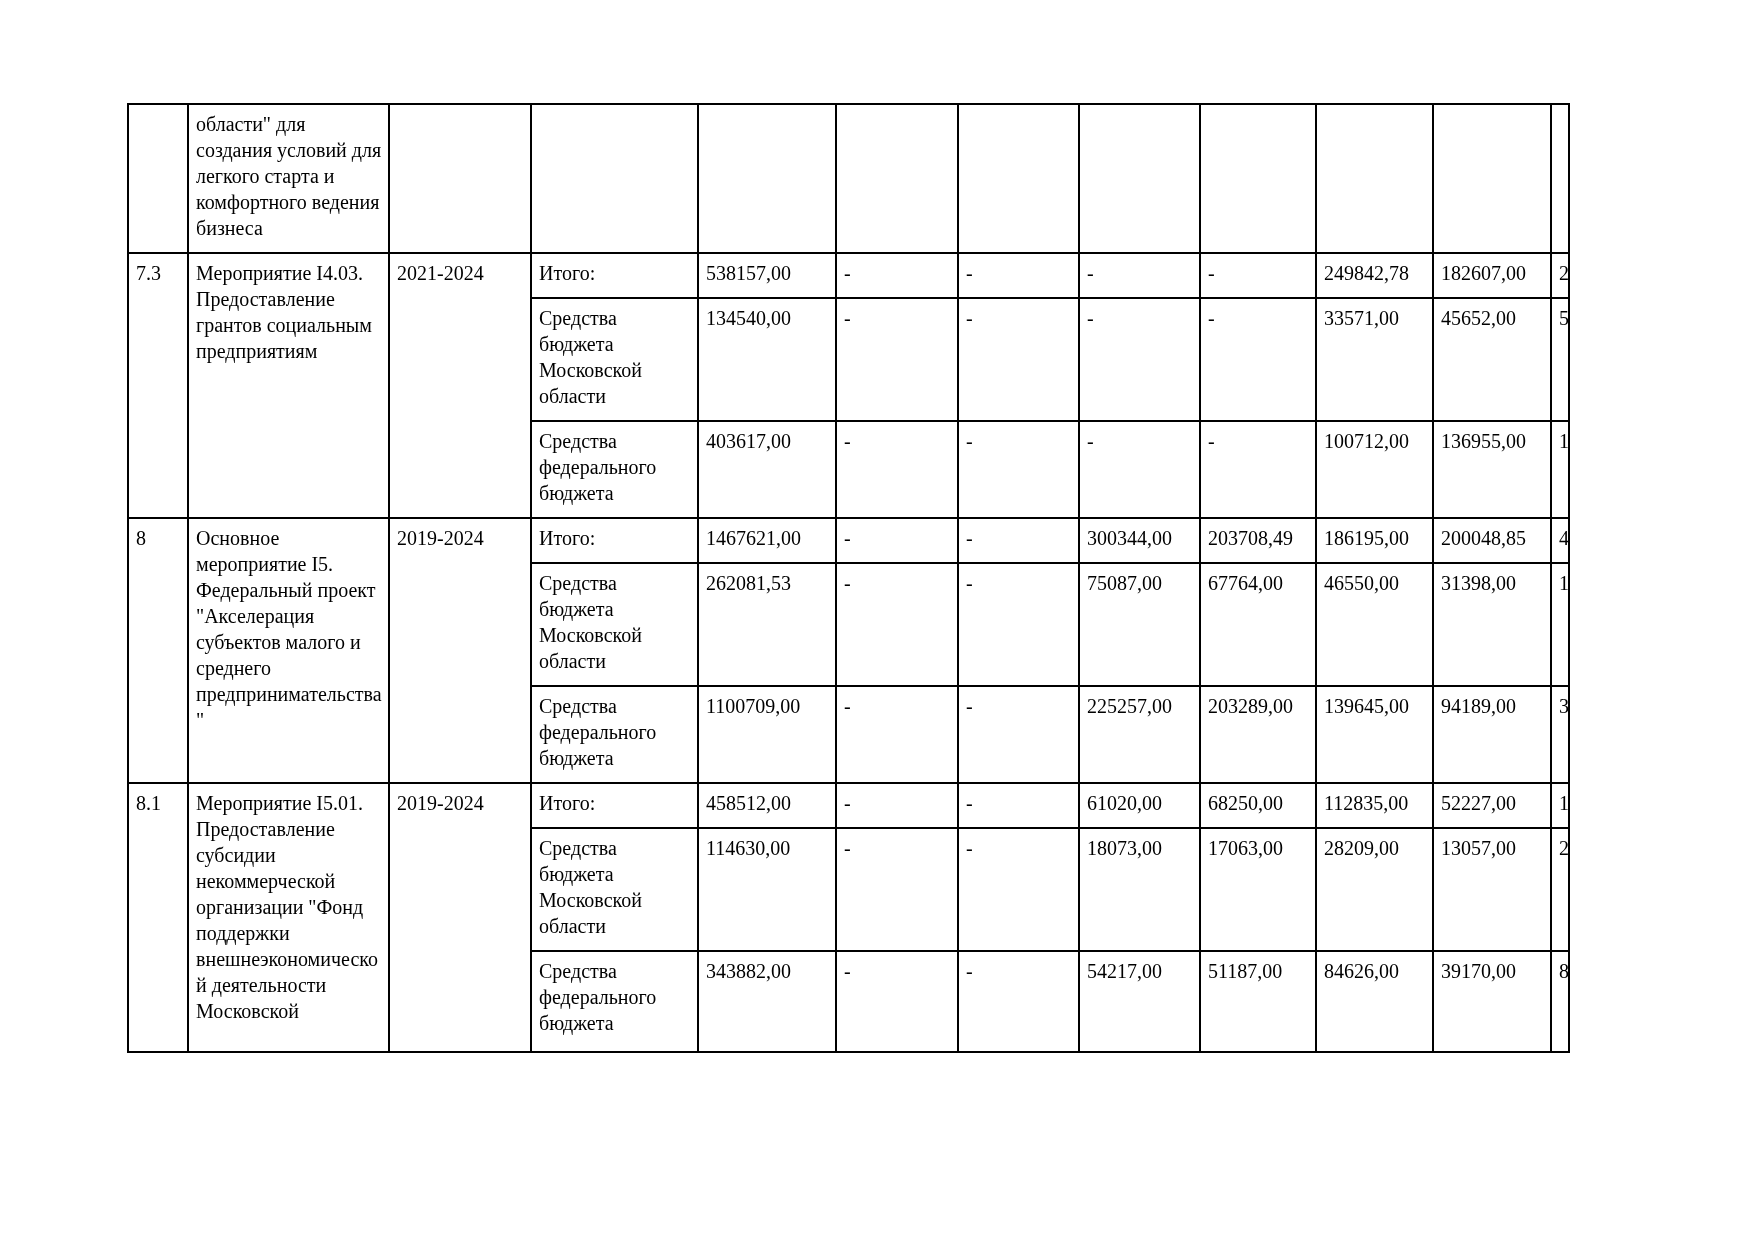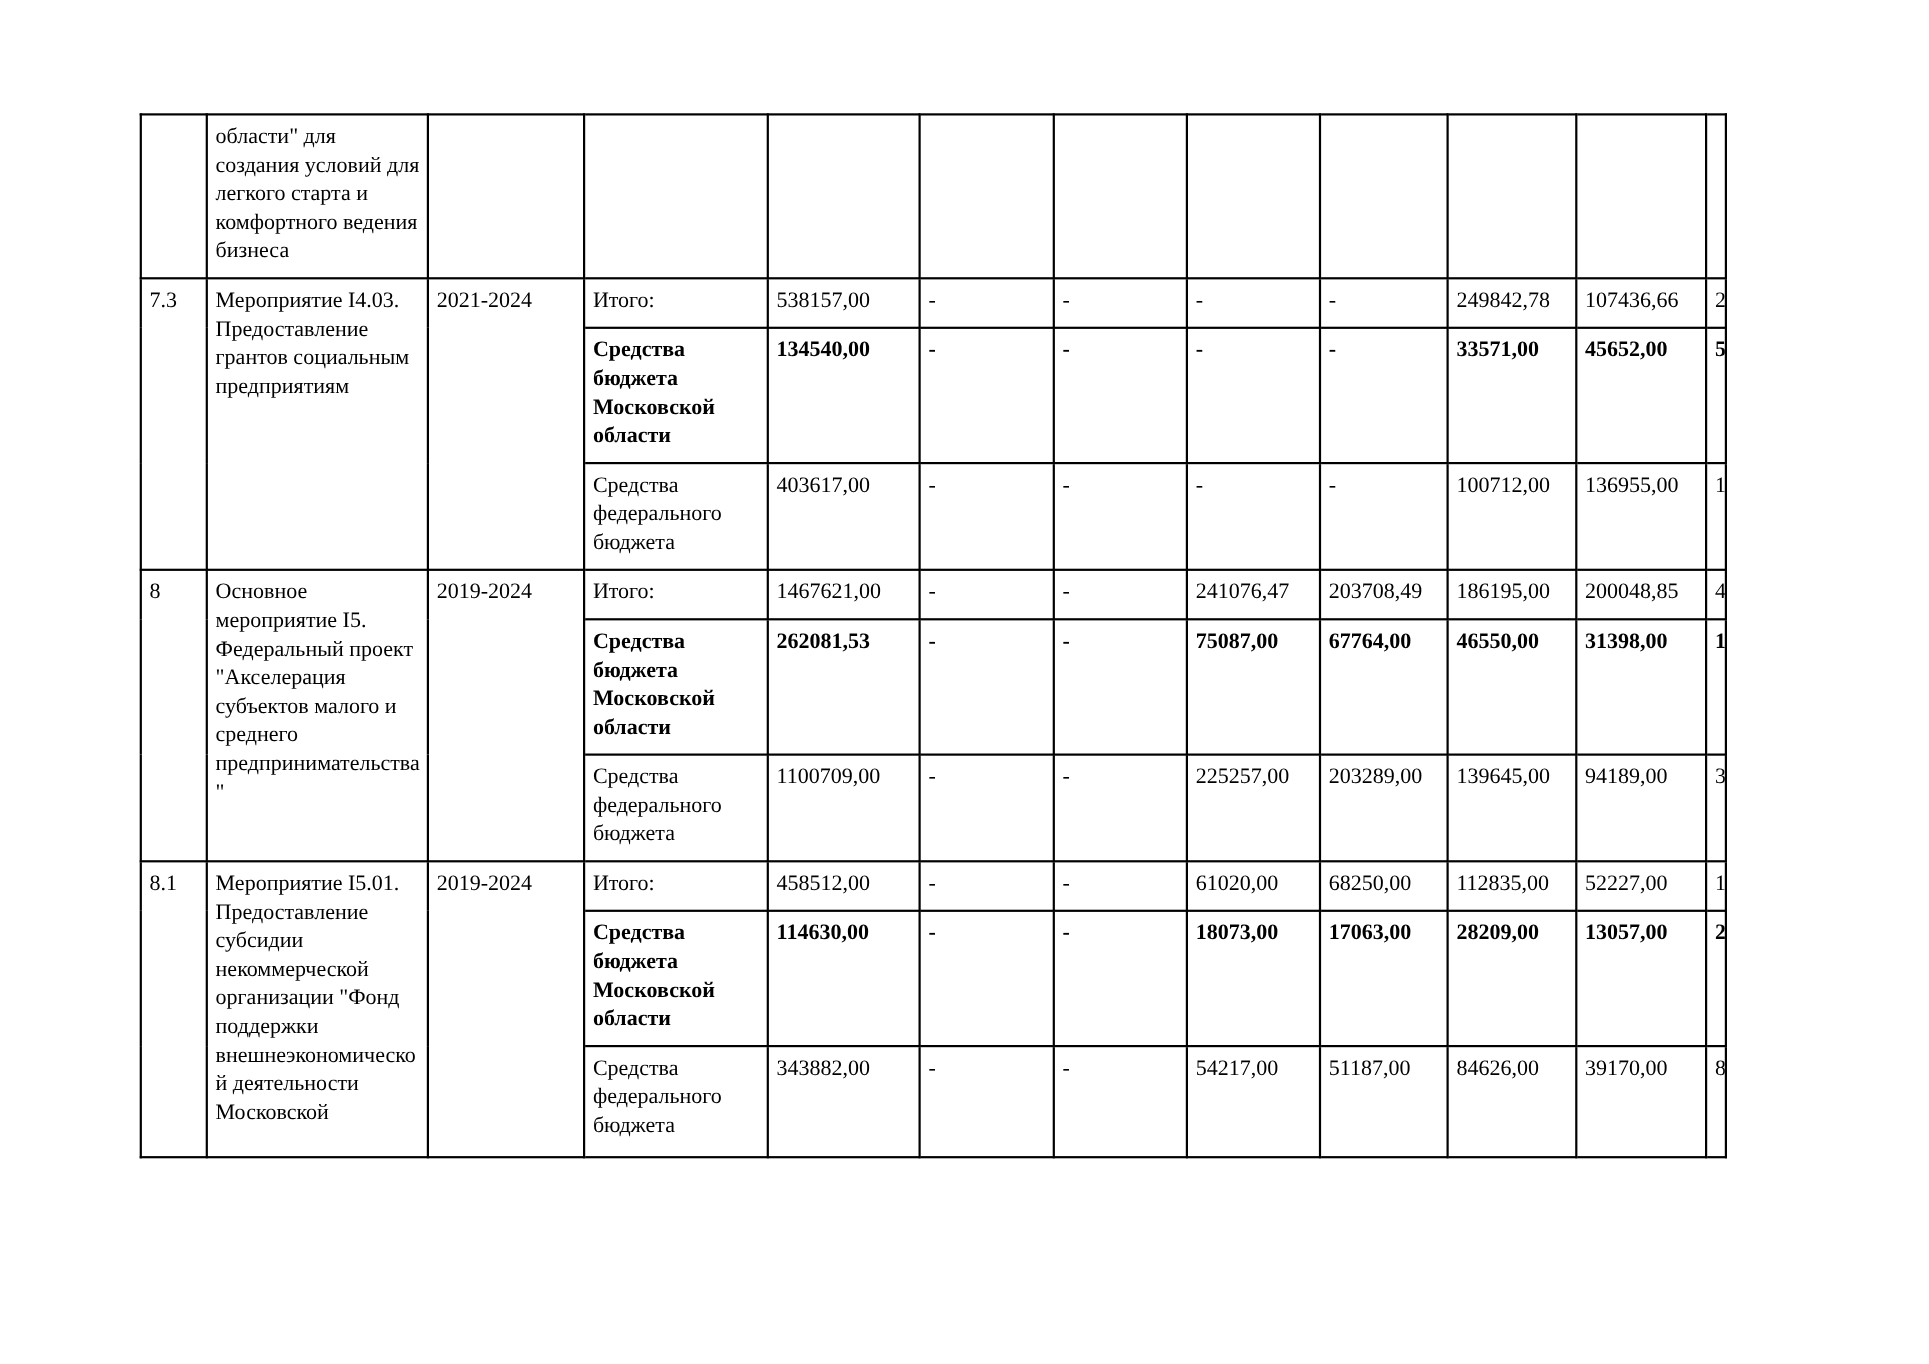--- a/index.html
+++ b/index.html
@@ -25,21 +25,21 @@
     vertical-align: top;
     padding: 6px 5px 6px 7px;
     font-size: 20px;
     line-height: 26px;
     overflow-wrap: break-word;
     overflow: hidden;
   }
   td.clip { white-space: nowrap; padding-left: 6px; }
   tr.rh-cont { height: 149px; }
   tr.rh-a { height: 45px; }
-  tr.rh-b { height: 123px; font-weight: bold; }
+  tr.rh-b { height: 123px; }
   tr.rh-c { height: 97px; }
   tr.rh-d { height: 101px; }
 </style>
 </head>
 <body>
 
 <table class="budget">
   <colgroup>
     <col style="width:60px">
     <col style="width:201px">
@@ -75,21 +75,21 @@
       <td rowspan="3">7.3</td>
       <td rowspan="3">Мероприятие I4.03. Предоставление грантов социальным предприятиям</td>
       <td rowspan="3">2021-2024</td>
       <td>Итого:</td>
       <td>538157,00</td>
       <td>-</td>
       <td>-</td>
       <td>-</td>
       <td>-</td>
       <td>249842,78</td>
-      <td>107436,66</td>
+      <td>182607,00</td>
       <td class="clip">22</td>
     </tr>
     <tr class="rh-b">
       <td>Средства бюджета Московской области</td>
       <td>134540,00</td>
       <td>-</td>
       <td>-</td>
       <td>-</td>
       <td>-</td>
       <td>33571,00</td>
@@ -109,21 +109,21 @@
     </tr>
 
     <tr class="rh-a">
       <td rowspan="3">8</td>
       <td rowspan="3">Основное мероприятие I5. Федеральный проект "Акселерация субъектов малого и среднего предпринимательства"</td>
       <td rowspan="3">2019-2024</td>
       <td>Итого:</td>
       <td>1467621,00</td>
       <td>-</td>
       <td>-</td>
-      <td>241076,47</td>
+      <td>300344,00</td>
       <td>203708,49</td>
       <td>186195,00</td>
       <td>200048,85</td>
       <td class="clip">44</td>
     </tr>
     <tr class="rh-b">
       <td>Средства бюджета Московской области</td>
       <td>262081,53</td>
       <td>-</td>
       <td>-</td>

